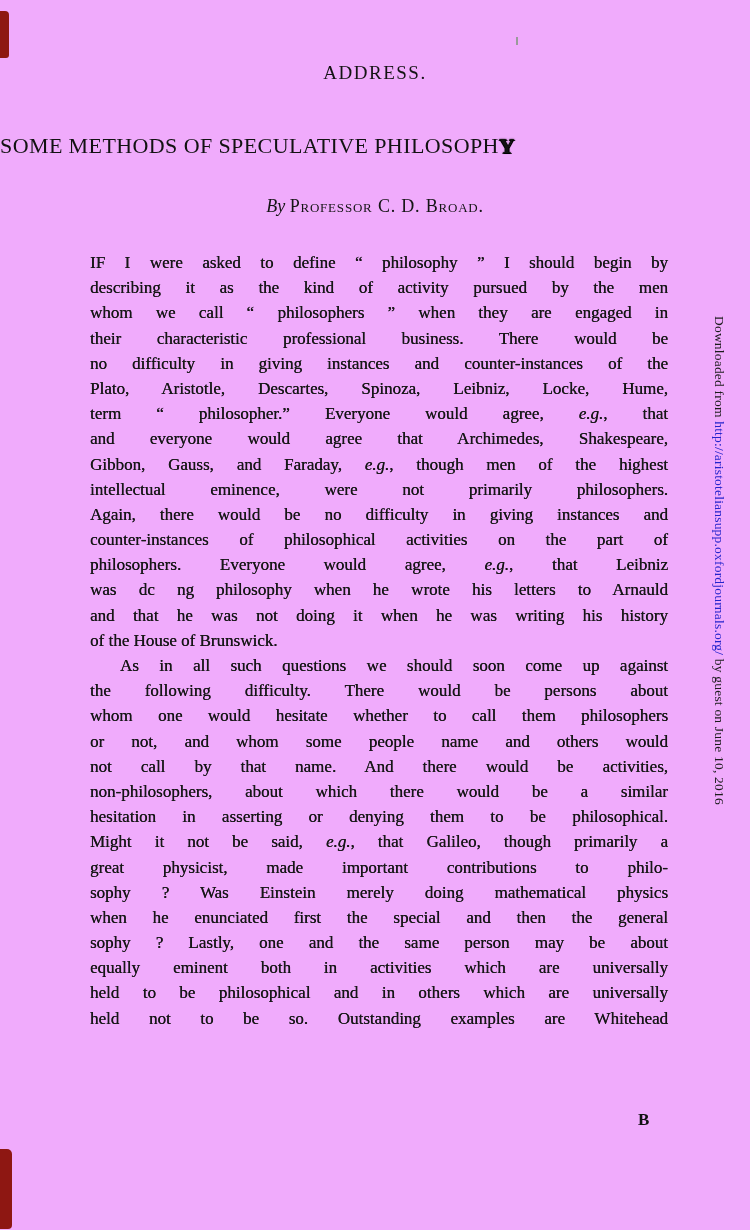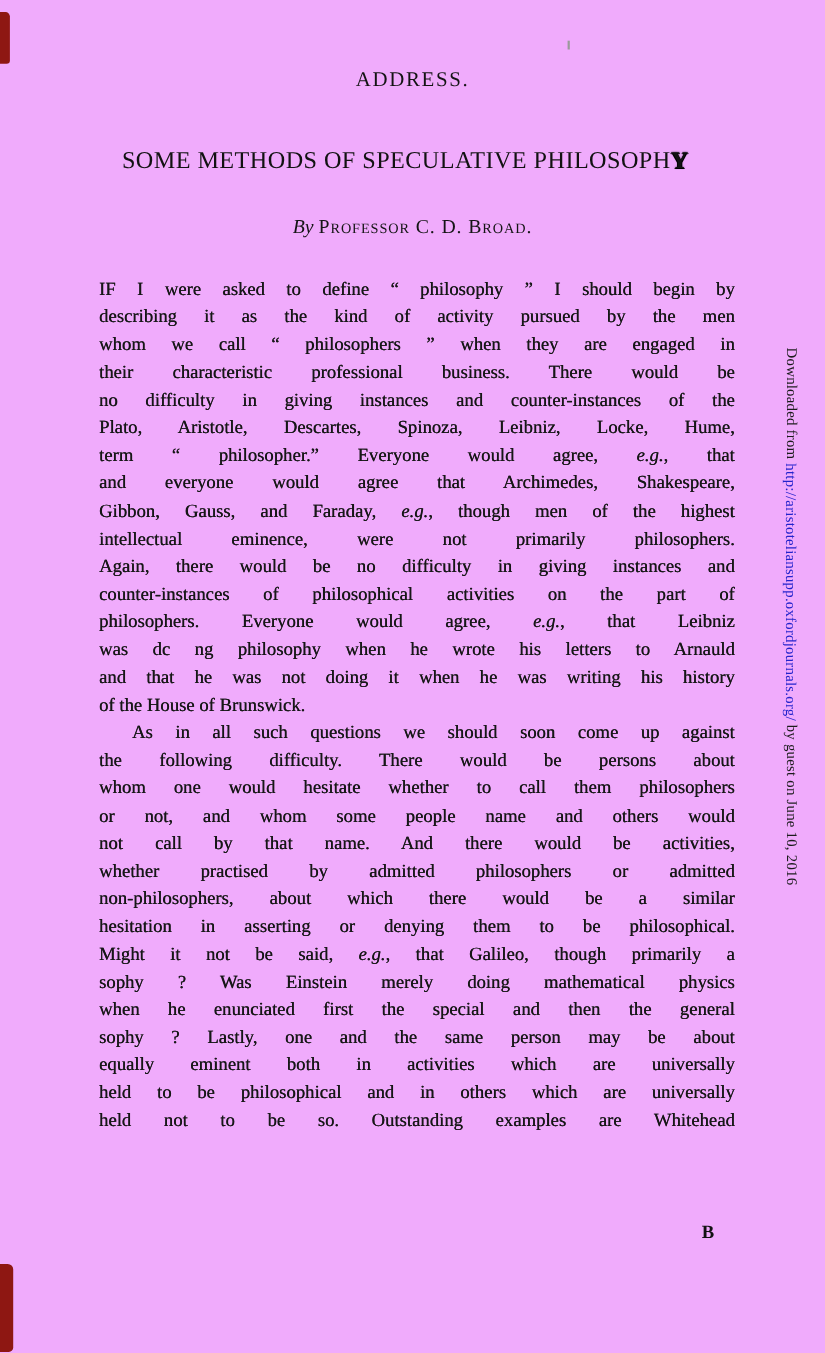--- a/index.html
+++ b/index.html
@@ -14,21 +14,21 @@
   .page { position: absolute; inset: 0; background: #f0abfc; }
 
   .address {
     position: absolute; top: 62px; left: 0; width: 750px;
     text-align: center;
     font-size: 19px; letter-spacing: 1.5px;
     color: #141414;
   }
   .title {
     position: absolute; top: 133px; left: 0; width: 626px;
-    text-align: right;
+    text-align: left;
     font-size: 22px; letter-spacing: 0.4px;
     color: #121212;
     white-space: nowrap;
   }
   .title .overink {
     font-weight: bold;
     text-shadow: 0 0 1.6px #000, 0.8px 0.6px 0 #000, -0.5px 0.5px 0 #000;
   }
   .byline {
     position: absolute; top: 196px; left: 0; width: 750px;
@@ -117,24 +117,24 @@
         <div class="line">was dc ng philosophy when he wrote his letters to Arnauld</div>
         <div class="line">and that he was not doing it when he was writing his history</div>
         <div class="line flush">of the House of Brunswick.</div>
       </div>
       <div>
         <div class="line indent">As in all such questions we should soon come up against</div>
         <div class="line">the following difficulty.  There would be persons about</div>
         <div class="line">whom one would hesitate whether to call them philosophers</div>
         <div class="line">or not, and whom some people name and others would</div>
         <div class="line">not call by that name.  And there would be activities,</div>
-        <div class="line">whether practised by admitted philosophers or admitted</div>
         <div class="line">non-philosophers, about which there would be a similar</div>
         <div class="line">hesitation in asserting or denying them to be philosophical.</div>
         <div class="line">Might it not be said, <i>e.g.</i>, that Galileo, though primarily a</div>
+        <div class="line">great physicist, made important contributions to philo-</div>
         <div class="line">sophy ?  Was Einstein merely doing mathematical physics</div>
         <div class="line">when he enunciated first the special and then the general</div>
         <div class="line">sophy ?  Lastly, one and the same person may be about</div>
         <div class="line">equally eminent both in activities which are universally</div>
         <div class="line">held to be philosophical and in others which are universally</div>
         <div class="line">held not to be so.  Outstanding examples are Whitehead</div>
       </div>
     </div>
 
   <div class="sidebar-rotated"><span>Downloaded from </span><span class="url">http://aristoteliansupp.oxfordjournals.org/</span><span> by guest on June 10, 2016</span></div>

